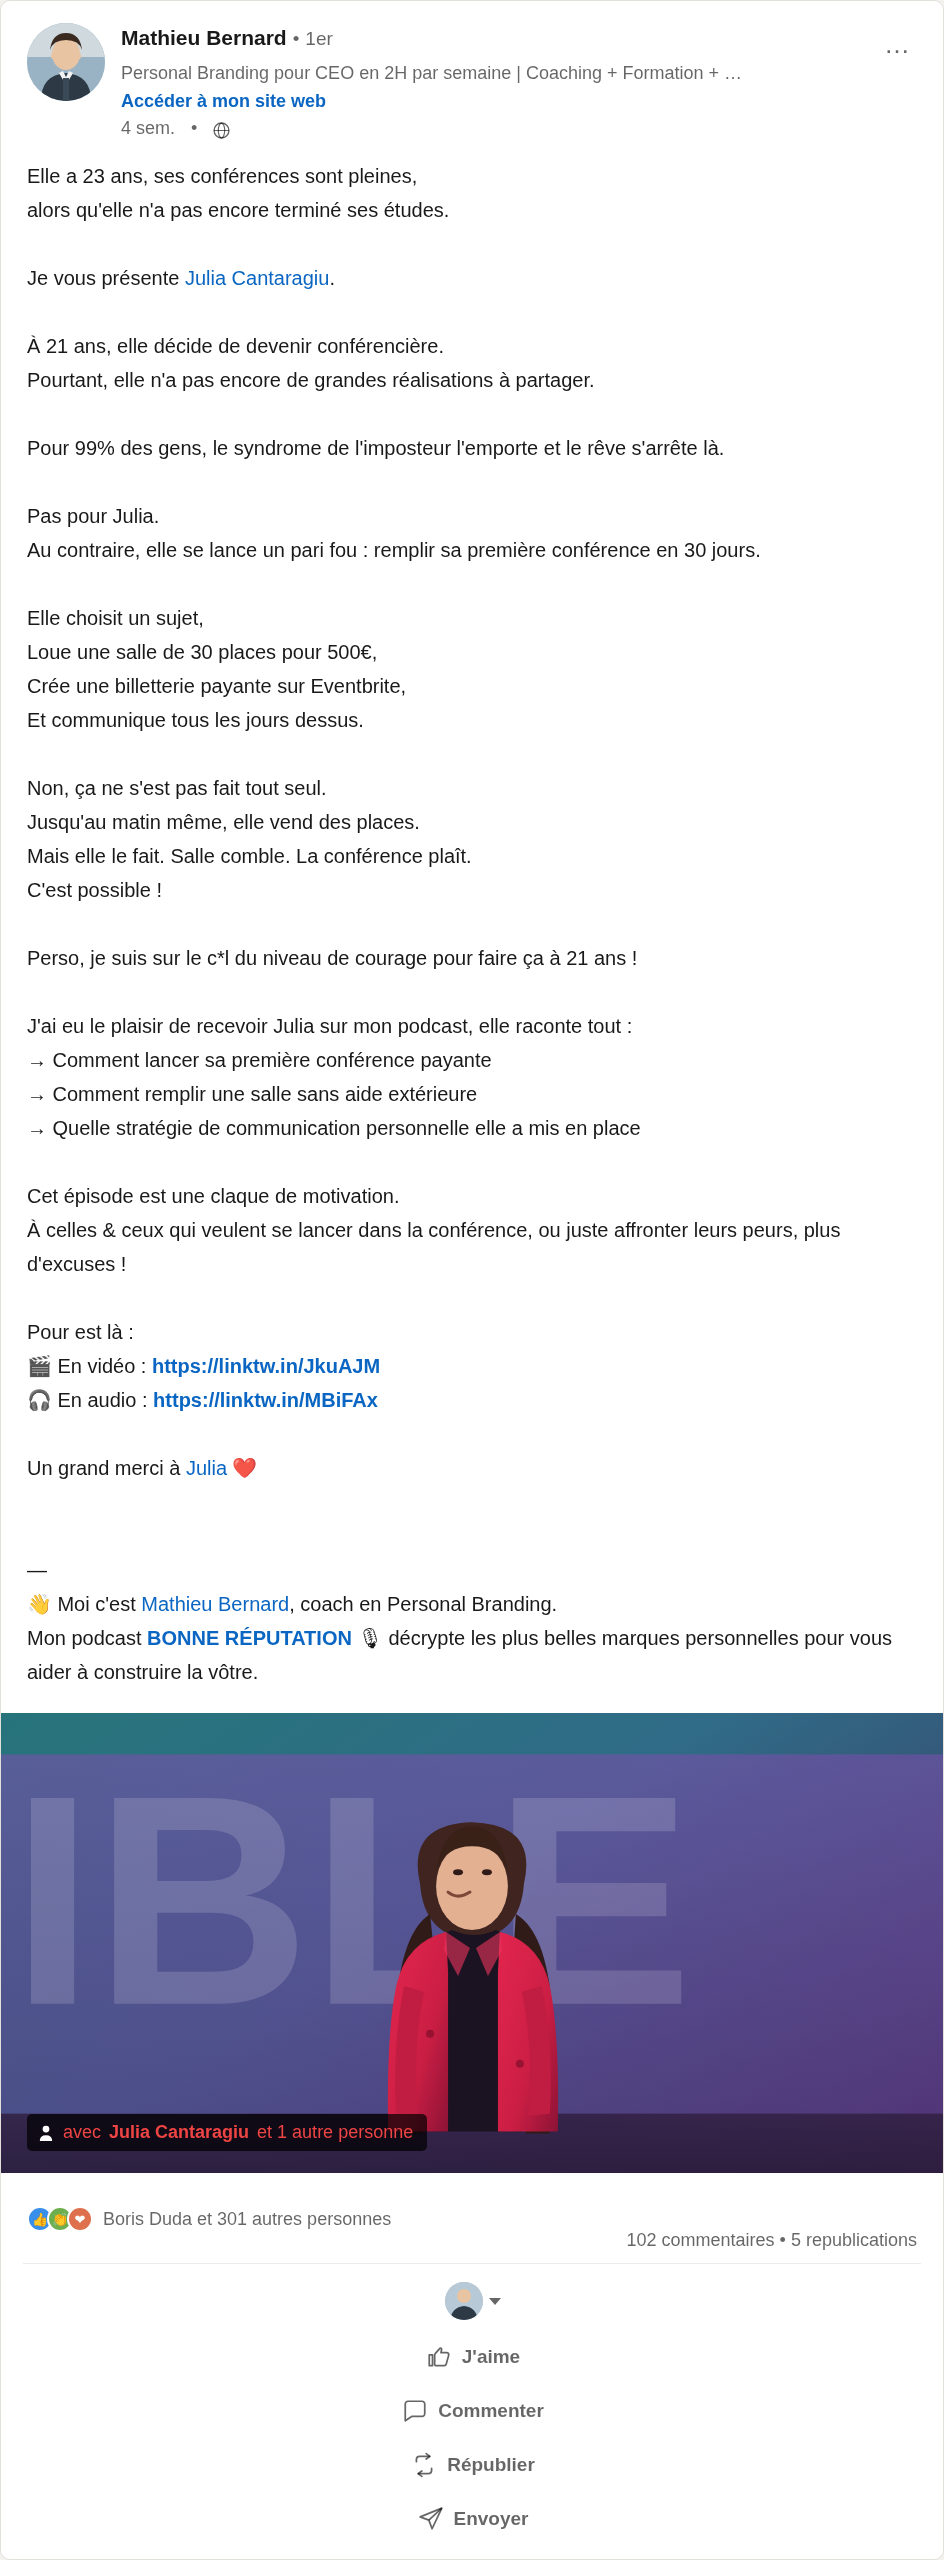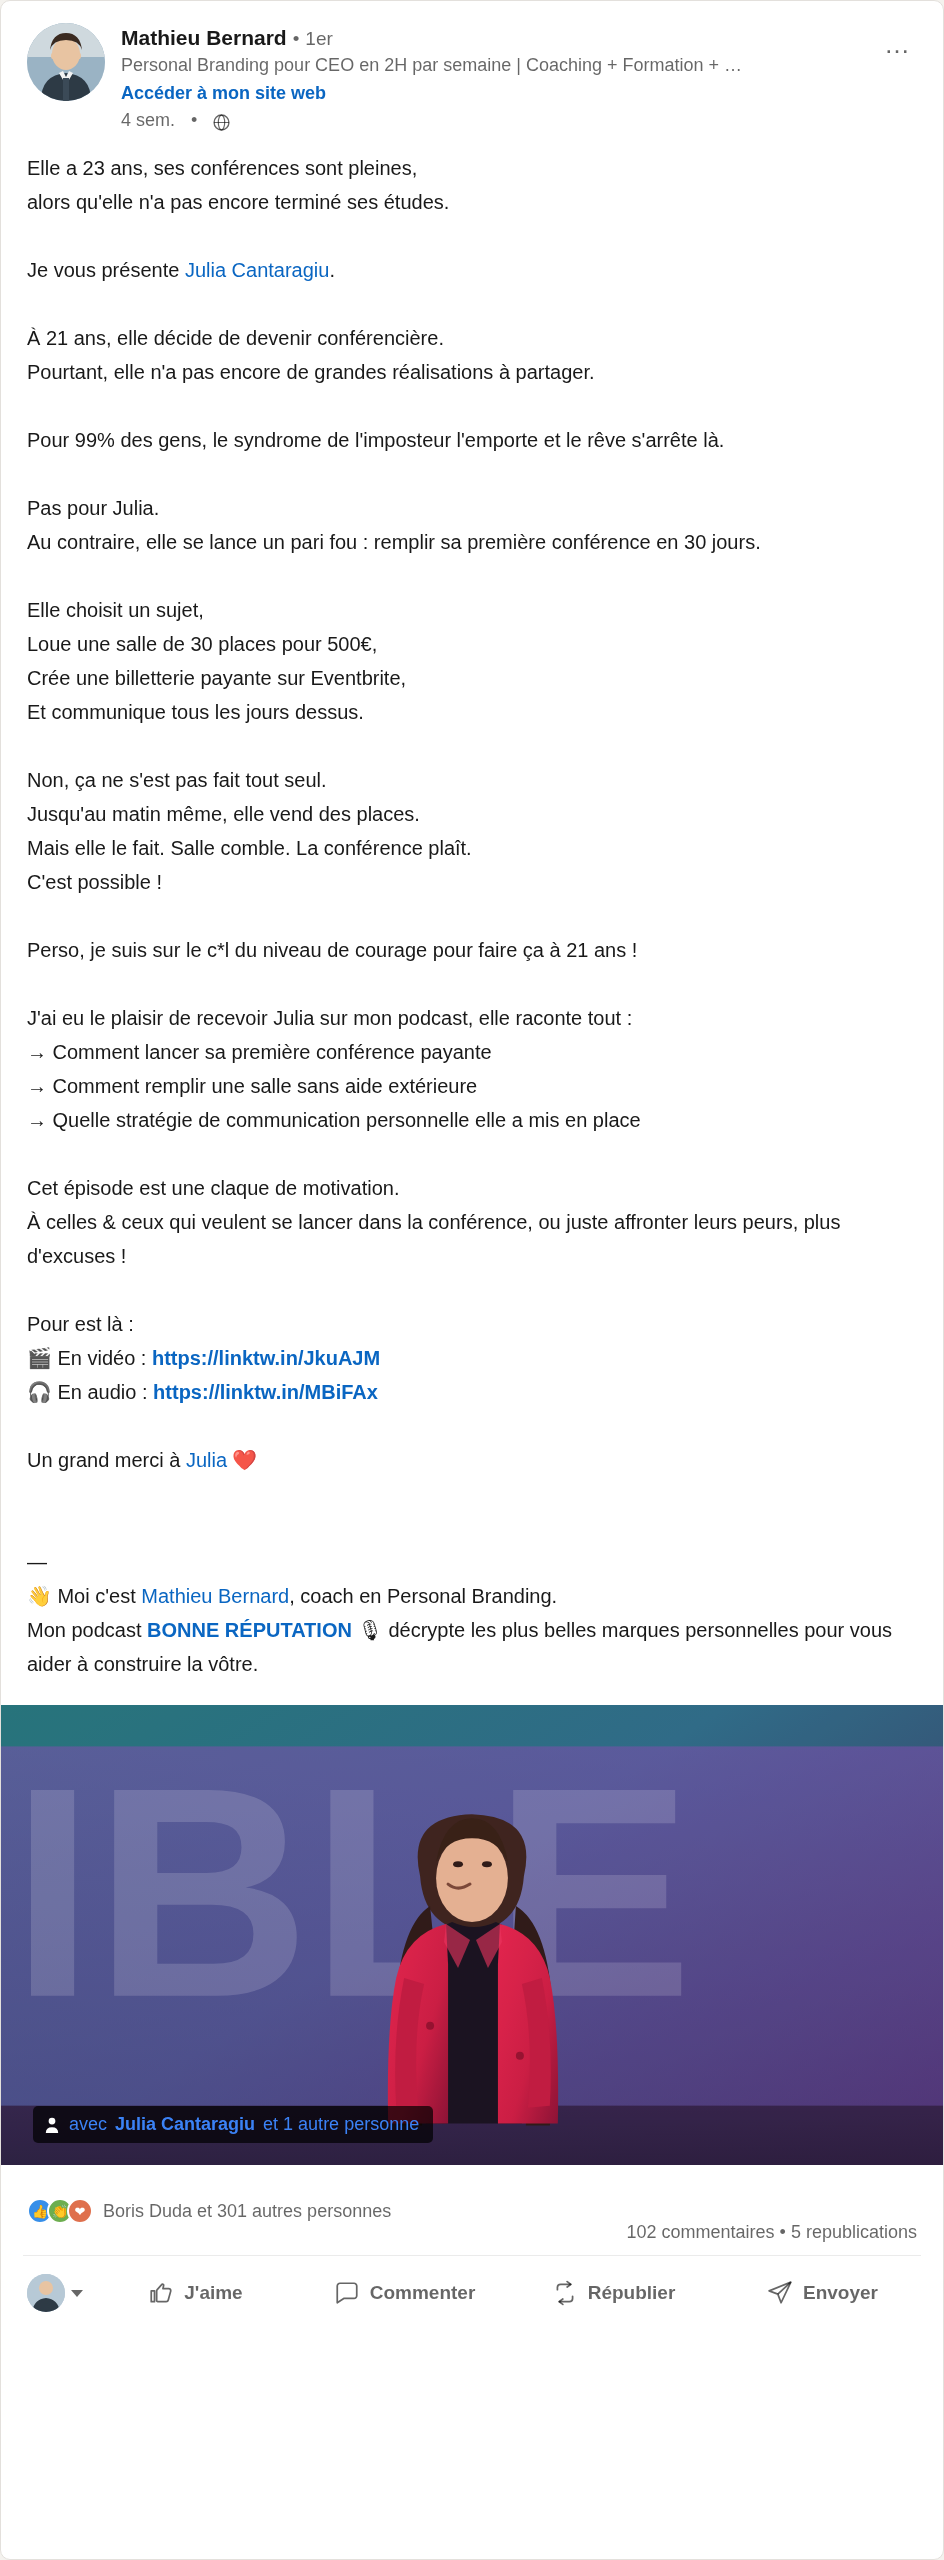--- a/index.html
+++ b/index.html
@@ -57,21 +57,21 @@
   .author-name {
     font-weight: bold;
     color: #000000e6;
   }
   .degree-sep { color: #00000099; font-size: 19px; }
   .degree { color: #00000099; font-size: 19px; }
   .headline {
     font-size: 18px;
     line-height: 24px;
     color: #00000099;
-    margin-top: 1px;
+    margin-top: 9px;
     white-space: nowrap;
     overflow: hidden;
     text-overflow: ellipsis;
   }
   .website-link {
     font-size: 18px;
     line-height: 24px;
     color: #0a66c2;
     font-weight: bold;
     margin-top: 4px;
@@ -133,27 +133,27 @@
     position: relative;
     width: 100%;
     height: 460px;
     background: #0f2d3c;
     overflow: hidden;
     margin-top: 14px;
   }
   .post-image-wrap svg { display: block; width: 100%; height: 100%; }
   .tag-pill {
     position: absolute;
-    left: 32px;
+    left: 26px;
     bottom: 22px;
     display: flex;
     align-items: center;
     gap: 8px;
     background: #000000b3;
-    color: #3b82f6;
+    color: #ef4444;
     border-radius: 5px;
     padding: 8px 14px 8px 10px;
     font-size: 18px;
     cursor: pointer;
   }
   .tag-pill .tag-name { font-weight: bold; }
   .person-icon {
     width: 18px;
     height: 18px;
     display: inline-block;
@@ -200,20 +200,21 @@
     background: #00000014;
     margin: 0 22px;
   }
 
   
   .action-bar {
     display: flex;
     align-items: center;
     padding: 10px 18px 14px 20px;
     gap: 4px;
+    flex-direction: column;
   }
   .me-chip {
     display: flex;
     align-items: center;
     gap: 6px;
     padding: 8px 6px;
     border-radius: 6px;
     cursor: pointer;
   }
   .me-avatar {

